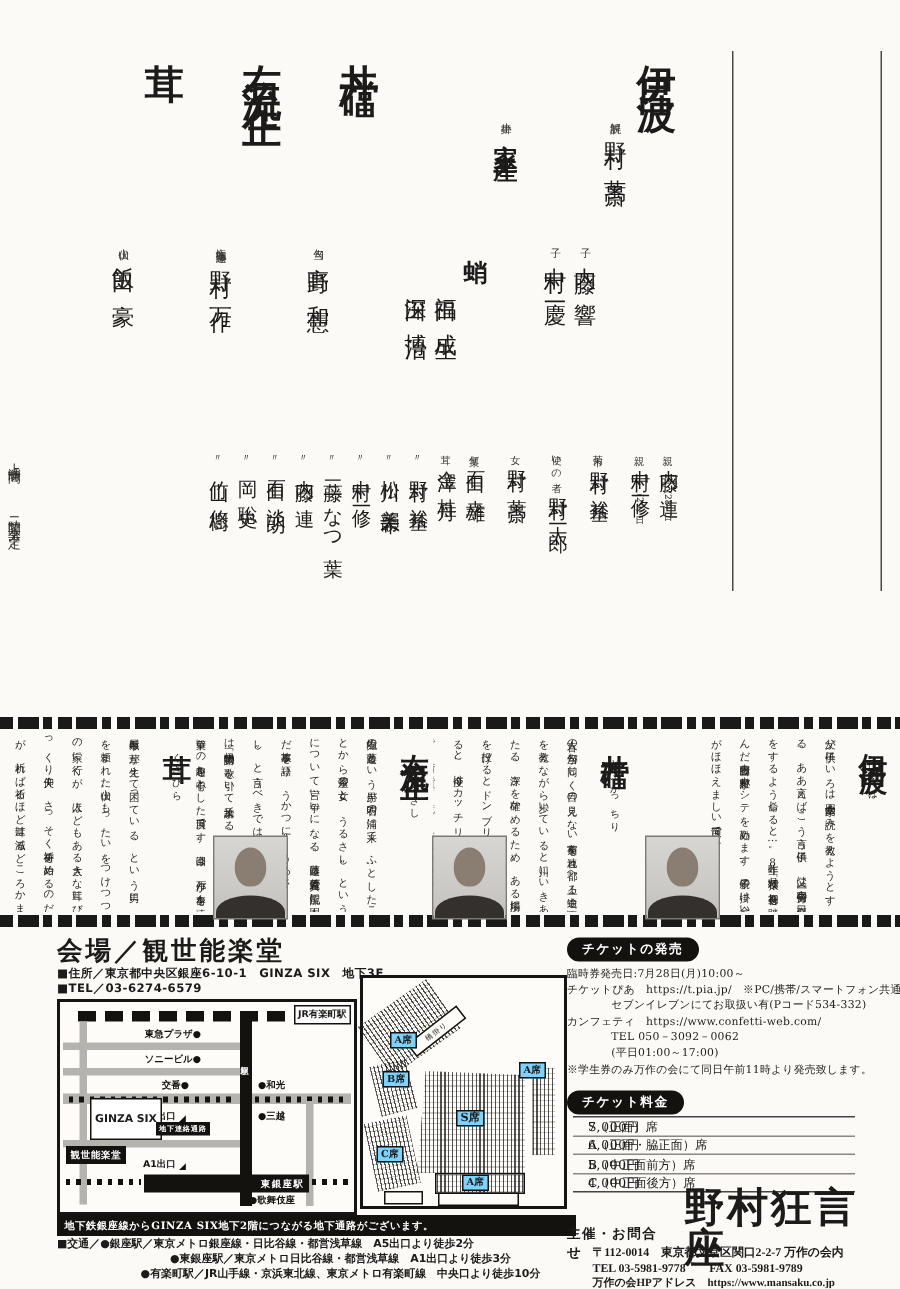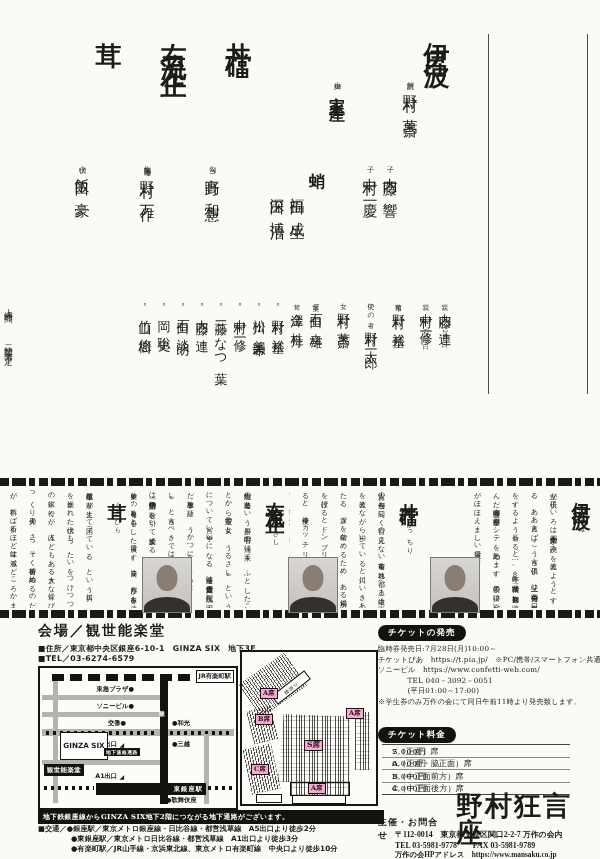--- a/index.html
+++ b/index.html
@@ -55,21 +55,21 @@
   .photo{position:absolute;top:557px;width:48px;height:54px;border:1px solid #7c7a76;z-index:3;
          background:linear-gradient(#d8d6d2,#c4c2be);overflow:hidden;}
   .photo .head{position:absolute;left:50%;top:7px;transform:translateX(-50%);width:21px;height:26px;
                border-radius:50% 50% 46% 46%;background:#8a7d72;}
   .photo .body{position:absolute;left:50%;bottom:-7px;transform:translateX(-50%);width:46px;height:22px;
                border-radius:50% 50% 0 0;background:#34302d;}
   #photo-0{left:430px}#photo-1{left:288px}#photo-2{left:142px}
 
   
   .sans{font-family:"DejaVu Sans",sans-serif;}
-  .venue-h{position:absolute;top:622px;left:38px;font-size:14px;font-weight:700;letter-spacing:2px;}
+  .venue-h{position:absolute;top:622px;left:38px;font-size:17px;font-weight:700;letter-spacing:2px;}
   .venue-line{position:absolute;left:38px;font-size:7.8px;font-weight:700;letter-spacing:.3px;}
   .vl1{top:643px}.vl2{top:653px}
 
   .mapbox{position:absolute;top:666px;left:38px;width:196px;height:140px;border:2px solid #151513;background:#fdfcf9;}
   .st{position:absolute;background:#b5b3ae;}
   .rail{position:absolute;left:12px;top:6px;right:30px;height:7px;
         background:repeating-linear-gradient(90deg,#14120f 0 12px,#fdfcf9 12px 18px);}
   .blkroad{position:absolute;left:120px;top:10px;width:8px;bottom:4px;background:#14120f;}
   .roadlab{position:absolute;left:119.5px;top:38px;writing-mode:vertical-rl;color:#fff;font-size:5.5px;letter-spacing:.5px;z-index:2;}
   .dots{position:absolute;height:4px;background:repeating-linear-gradient(90deg,#14120f 0 3px,transparent 3px 7px);}
@@ -80,31 +80,31 @@
         padding:1.5px 3px;white-space:nowrap;font-family:"DejaVu Sans",sans-serif;z-index:2;letter-spacing:.5px;}
   .gsix{position:absolute;left:20px;top:64px;width:46px;height:26px;background:#fff;border:1px solid #14120f;
         display:flex;align-items:center;justify-content:center;text-align:center;font-size:7.2px;font-weight:700;
         font-family:"DejaVu Sans",sans-serif;line-height:1.15;z-index:2;}
   .stair{display:inline-block;transform:translateY(1px);font-size:6px;}
 
   .passage{position:absolute;top:810px;left:38px;width:336px;background:#14120f;color:#fff;
            font-size:6.8px;font-weight:700;padding:2px 5px;letter-spacing:.4px;}
   .access{position:absolute;left:38px;top:824px;width:345px;font-size:7.3px;font-weight:700;line-height:10px;}
   .access .aline{white-space:nowrap;}
-  .access .aline.ind{padding-left:33px;}
+  .access .aline.ind{padding-left:33px;text-align:center;}
 
   .seatbox{position:absolute;top:650px;left:240px;width:134px;height:152px;border:2px solid #151513;background:#fdfcf9;}
   .hatchfill{background:
       repeating-linear-gradient(90deg,rgba(25,24,22,.75) 0 .8px,transparent .8px 2.6px),
       repeating-linear-gradient(0deg,rgba(25,24,22,.22) 0 .8px,transparent .8px 3.6px);}
   .seat{position:absolute;}
   .stage{position:absolute;left:58px;top:6px;width:60px;height:42px;border:2px solid #14120f;background:#fdfcf9;
          display:flex;align-items:flex-start;justify-content:center;}
   .stage span{font-size:8px;font-weight:700;margin-top:8px;letter-spacing:2px;}
-  .seatlab{position:absolute;background:#f9a8d4;border:1px solid #14120f;font-size:6.5px;font-weight:700;
+  .seatlab{position:absolute;background:#7dd3fc;border:1px solid #14120f;font-size:6.5px;font-weight:700;
            padding:0 2px;line-height:8.5px;z-index:2;white-space:nowrap;}
   .bridge{position:absolute;left:28px;top:30px;width:40px;height:9px;border:1px solid #14120f;background:#fdfcf9;
           transform:rotate(-38deg);display:flex;align-items:center;justify-content:center;}
   .bridge span{font-size:4.8px;letter-spacing:1px;}
 
   .tix{position:absolute;left:378px;width:214px;}
   .badge{display:inline-block;background:#14120f;color:#fff;border-radius:8px;font-size:8.5px;font-weight:700;
          padding:2px 10px;letter-spacing:1px;font-family:"DejaVu Sans",sans-serif;}
   .badge1{top:625px;left:378px;position:absolute;}
   .badge2{top:727px;left:378px;position:absolute;}
@@ -256,22 +256,23 @@
     <div class="seat hatchfill" style="left:48px;top:130px;width:58px;height:12px;border:1.5px solid #14120f;"></div>
     <div class="seatlab" style="left:66px;top:131px;">A席</div>
     <div class="seat" style="left:14px;top:142px;width:24px;height:7px;border:1px solid #14120f;"></div>
     <div class="seat" style="left:50px;top:143px;width:52px;height:7px;border:1px solid #14120f;"></div>
   </div>
 
   <div class="badge badge1">チケットの発売</div>
   <div class="tix tixlines" id="ticket-lines">
       <div class="tline">臨時券発売日:7月28日(月)10:00～</div>
       <div class="tline">チケットぴあ　https://t.pia.jp/　※PC/携帯/スマートフォン共通</div>
-      <div class="tline">ソニービル　https://www.confetti-web.com/</div>
-      <div class="tline">　　　　TEL 040－3092－0051</div>
+      <div class="tline">　　　　セブンイレブンにてお取扱い有(Pコード534-332)</div>
+      <div class="tline">カンフェティ　https://www.confetti-web.com/</div>
+      <div class="tline">　　　　TEL 050－3092－0062</div>
       <div class="tline">　　　　(平日01:00～17:00)</div>
       <div class="tline">※学生券のみ万作の会にて同日午前11時より発売致します。</div>
     </div>
   <div class="badge badge2">チケット料金</div>
   <div class="tix pricetbl" id="price-rows">
       <div class="prow">
         <span class="seat">S（正面）席</span>
         <span class="price">7,000円</span>
       </div>
       <div class="prow">

